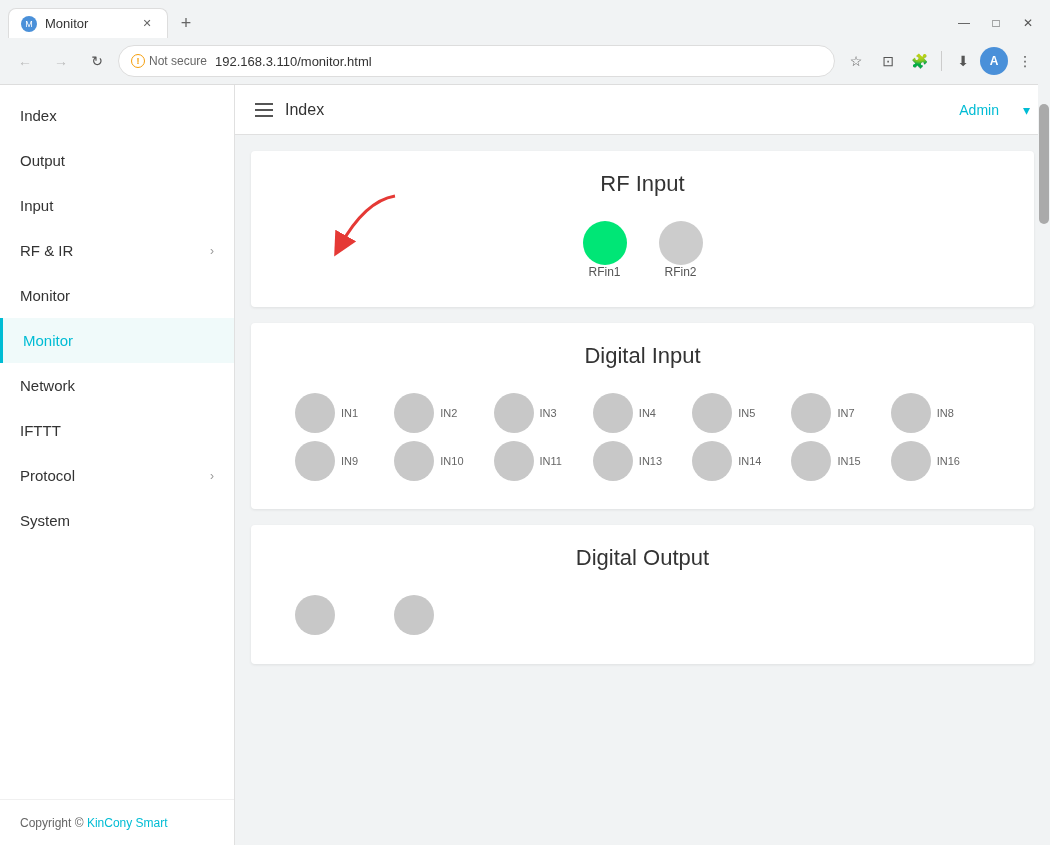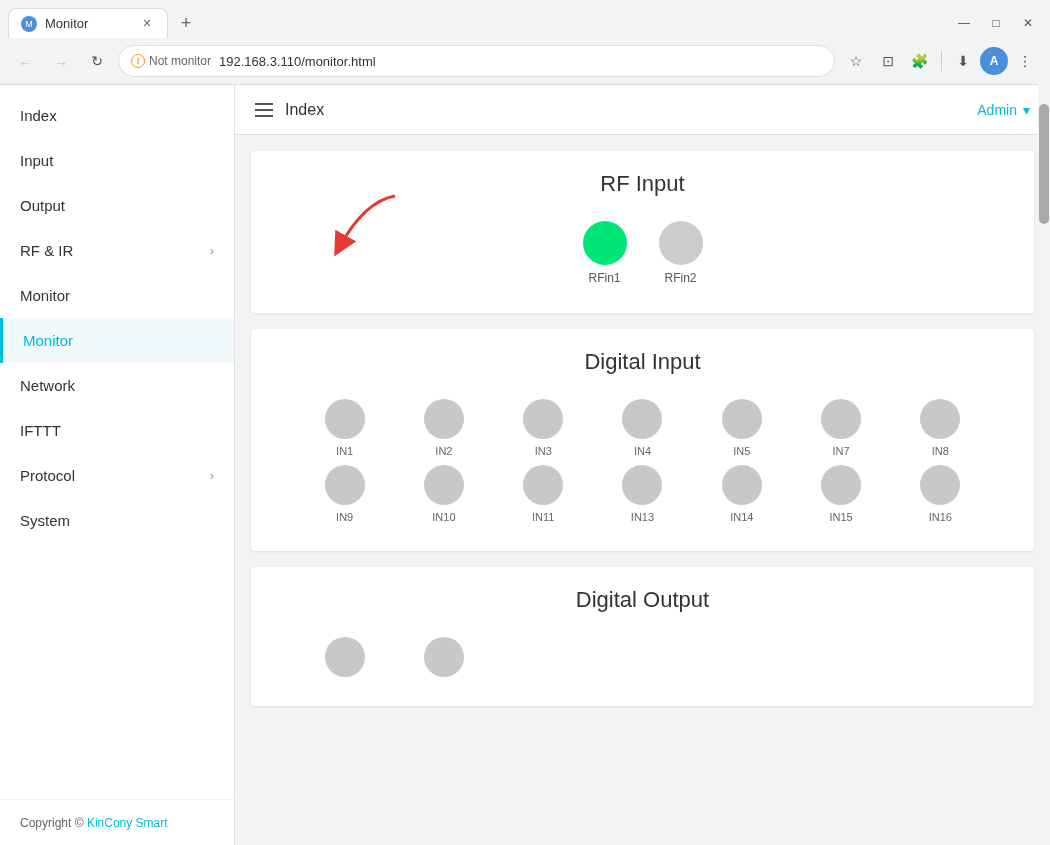--- a/index.html
+++ b/index.html
@@ -250,21 +250,21 @@
     }
     .top-bar-title {
       font-size: 16px;
       color: #333;
       font-weight: 400;
     }
     .top-bar-right {
       margin-left: auto;
       display: flex;
       align-items: center;
-      gap: 6px;
+      gap: 24px;
       color: #00bcd4;
       cursor: pointer;
       font-size: 14px;
     }
 
     
     .content-scroll {
       flex: 1;
       overflow-y: auto;
       padding: 16px;
@@ -294,21 +294,20 @@
       display: flex;
       gap: 32px;
       justify-content: center;
       align-items: center;
       position: relative;
     }
     .rf-item {
       display: flex;
       flex-direction: column;
       align-items: center;
-      gap: 6px;
     }
     .indicator {
       width: 44px;
       height: 44px;
       border-radius: 50%;
       background: #ccc;
     }
     .indicator.active { background: #00e676; }
     .indicator-label {
       font-size: 12px;
@@ -318,21 +317,21 @@
     
     .indicator-grid {
       display: flex;
       flex-wrap: wrap;
       gap: 8px 0;
       justify-content: flex-start;
       padding: 0 20px;
     }
     .indicator-cell {
       display: flex;
-      flex-direction: column;
+      flex-direction: row;
       align-items: center;
       gap: 6px;
       width: calc(100% / 7);
     }
     .indicator-sm {
       width: 40px;
       height: 40px;
       border-radius: 50%;
       background: #c8c8c8;
     }
@@ -394,21 +393,21 @@
       </div>
     </div>
 
     <div class="address-bar">
       <div class="nav-btn disabled">←</div>
       <div class="nav-btn disabled">→</div>
       <div class="nav-btn">↻</div>
       <div class="url-bar">
         <div class="not-secure">
           <div class="warning-icon">!</div>
-          <span>Not monitor</span>
+          <span>Not secure</span>
         </div>
         <span class="url-text">192.168.3.110/monitor.html</span>
       </div>
       <div class="address-actions">
         <div class="addr-btn">☆</div>
         <div class="addr-btn">⊡</div>
         <div class="addr-btn">🧩</div>
         <div class="separator"></div>
         <div class="addr-btn">⬇</div>
         <div class="profile-avatar">A</div>
@@ -418,24 +417,24 @@
   </div>
 
   <div class="app-container">
 
     <div class="sidebar">
       <nav class="sidebar-nav">
         <div class="sidebar-item">
           <span class="sidebar-label">Index</span>
         </div>
         <div class="sidebar-item">
+          <span class="sidebar-label">Output</span>
+        </div>
+        <div class="sidebar-item">
           <span class="sidebar-label">Input</span>
-        </div>
-        <div class="sidebar-item">
-          <span class="sidebar-label">Output</span>
         </div>
         <div class="sidebar-item">
           <span class="sidebar-label">RF &amp; IR</span>
           <span class="chevron">›</span>
         </div>
         <div class="sidebar-item">
           <span class="sidebar-label">Monitor</span>
         </div>
         <div class="sidebar-item active">
           <span class="sidebar-label">Monitor</span>

